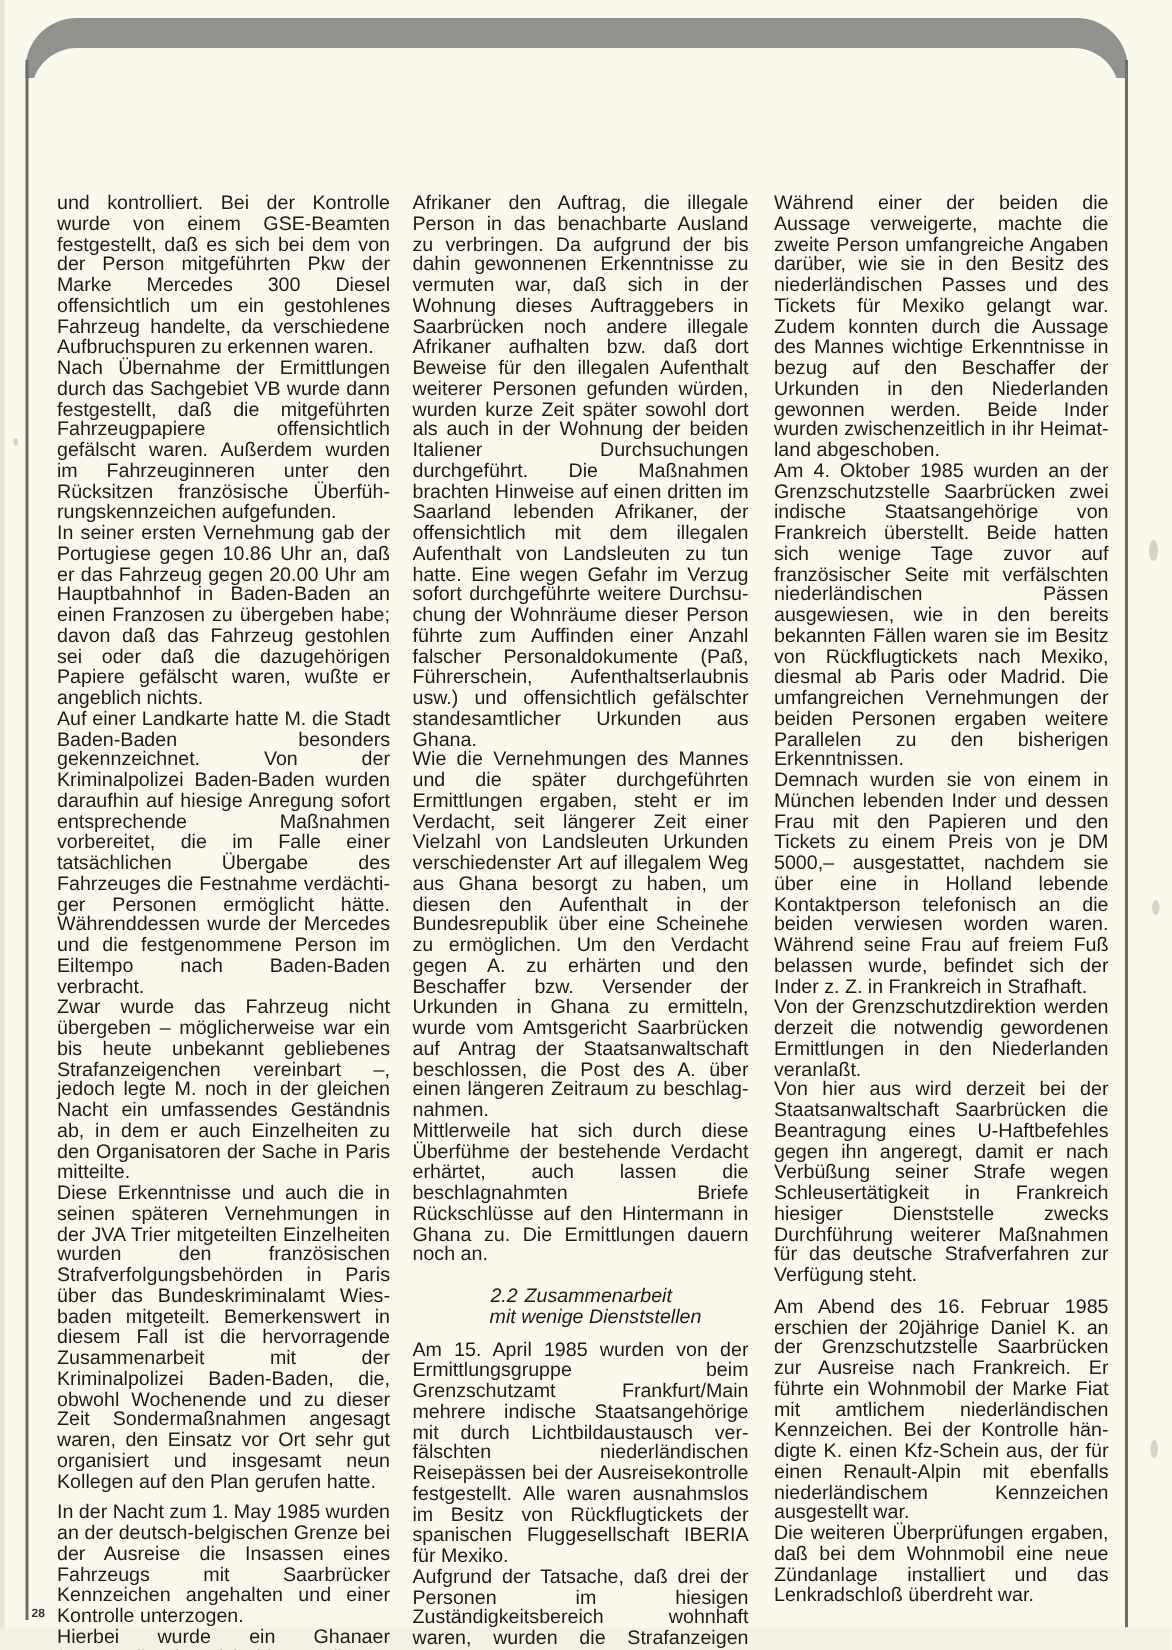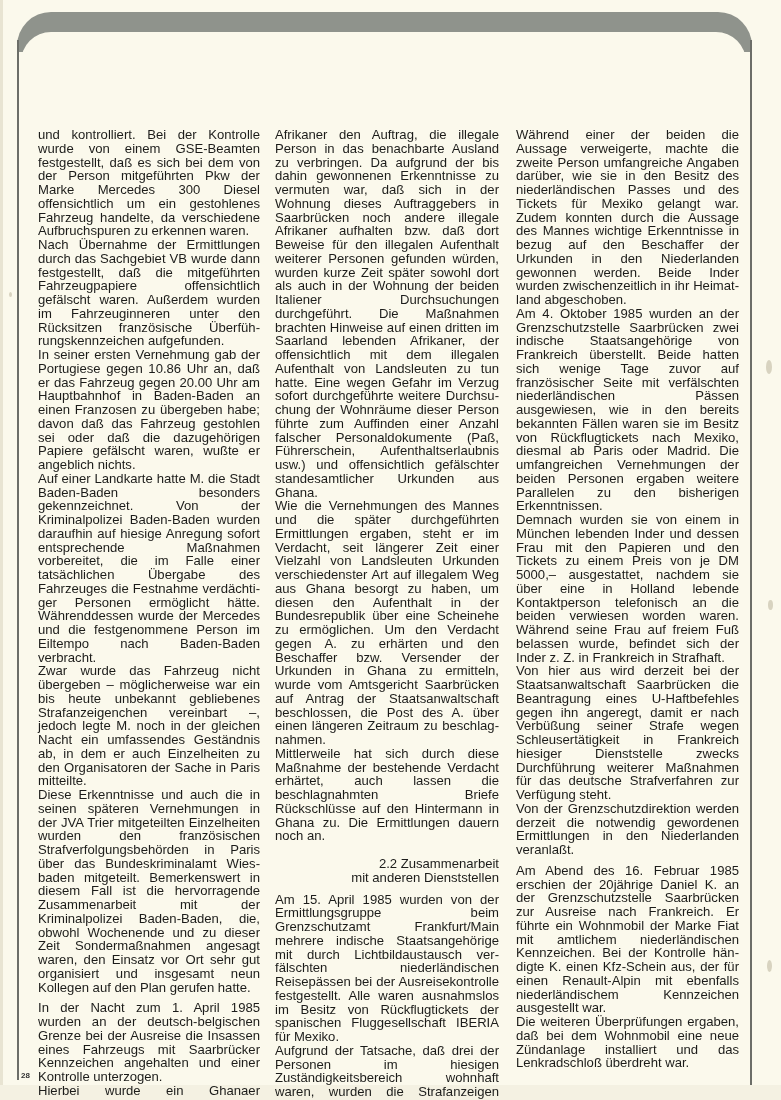--- a/index.html
+++ b/index.html
@@ -41,22 +41,23 @@
     font-size: 13.1px; line-height: 13.75px;
     text-align: justify;
     hyphens: manual;
   }
   .col-1 { left: 38px; width: 222px; }
   .col-2 { left: 275px; width: 224px; }
   .col-3 { left: 516px; width: 223px; }
   .col p { margin: 0; }
   .col p.gap { margin-top: 7px; }
   .heading {
+    font-style: italic;
     margin: 14px 0 8px 0;
-    text-align: right;
+    text-align: center;
   }
   .heading .num { display: inline-block; width: 20px; }
   .heading .l2 { padding-left: 20px; display: block; }
   .page-number {
     position: absolute; left: 21px; top: 1071px;
     font-size: 8px; font-weight: bold; color: #333;
   }
   .speck {
     position: absolute; background: #d8d3c0; border-radius: 50%;
   }
@@ -71,45 +72,45 @@
 <div class="frame-right"></div>
 <div class="bottom-margin"></div>
 
 <div class="col col-1">
   <p>und kontrolliert. Bei der Kontrolle wurde von einem GSE-Beamten festgestellt, daß es sich bei dem von der Person mitgeführ­ten Pkw der Marke Mercedes 300 Diesel offensichtlich um ein gestohlenes Fahr­zeug handelte, da verschiedene Aufbruch­spuren zu erkennen waren.</p>
   <p>Nach Übernahme der Ermittlungen durch das Sachgebiet VB wurde dann festge­stellt, daß die mitgeführten Fahrzeugpa­piere offensichtlich gefälscht waren. Au­ßerdem wurden im Fahrzeuginneren unter den Rücksitzen französische Überfüh­rungskennzeichen aufgefunden.</p>
   <p>In seiner ersten Vernehmung gab der Por­tugiese gegen 10.86 Uhr an, daß er das Fahrzeug gegen 20.00 Uhr am Haupt­bahnhof in Baden-Baden an einen Franzo­sen zu übergeben habe; davon daß das Fahrzeug gestohlen sei oder daß die dazu­gehörigen Papiere gefälscht waren, wußte er angeblich nichts.</p>
   <p>Auf einer Landkarte hatte M. die Stadt Baden-Baden besonders gekennzeichnet. Von der Kriminalpolizei Baden-Baden wur­den daraufhin auf hiesige Anregung sofort entsprechende Maßnahmen vorbereitet, die im Falle einer tatsächlichen Übergabe des Fahrzeuges die Festnahme verdächti­ger Personen ermöglicht hätte. Während­dessen wurde der Mercedes und die fest­genommene Person im Eiltempo nach Ba­den-Baden verbracht.</p>
   <p>Zwar wurde das Fahrzeug nicht überge­ben – möglicherweise war ein bis heute unbekannt gebliebenes Strafanzeigen­chen vereinbart –, jedoch legte M. noch in der gleichen Nacht ein umfassendes Ge­ständnis ab, in dem er auch Einzelheiten zu den Organisatoren der Sache in Paris mitteilte.</p>
   <p>Diese Erkenntnisse und auch die in seinen späteren Vernehmungen in der JVA Trier mitgeteilten Einzelheiten wurden den fran­zösischen Strafverfolgungsbehörden in Paris über das Bundeskriminalamt Wies­baden mitgeteilt. Bemerkenswert in die­sem Fall ist die hervorragende Zusammen­arbeit mit der Kriminalpolizei Baden-Ba­den, die, obwohl Wochenende und zu die­ser Zeit Sondermaßnahmen angesagt wa­ren, den Einsatz vor Ort sehr gut organi­siert und insgesamt neun Kollegen auf den Plan gerufen hatte.</p>
-  <p class="gap">In der Nacht zum 1. April 1985 wurden an der deutsch-belgischen Grenze bei der Ausreise die Insassen eines Fahrzeugs mit Saarbrücker Kennzeichen angehalten und einer Kontrolle unterzogen.</p>
+  <p class="gap">In der Nacht zum 1. May 1985 wurden an der deutsch-belgischen Grenze bei der Ausreise die Insassen eines Fahrzeugs mit Saarbrücker Kennzeichen angehalten und einer Kontrolle unterzogen.</p>
   <p>Hierbei wurde ein Ghanaer festgestellt, der sich bis zu diesem Zeitpunkt über mehrere Wochen unerlaubt in der Bundesrepublik aufgehalten hatte.</p>
 
 </div>
 
 <div class="col col-2">
   <p>Afrikaner den Auftrag, die illegale Person in das benachbarte Ausland zu verbringen. Da aufgrund der bis dahin gewonnenen Erkenntnisse zu vermuten war, daß sich in der Wohnung dieses Auftraggebers in Saarbrücken noch andere illegale Afrika­ner aufhalten bzw. daß dort Beweise für den illegalen Aufenthalt weiterer Personen gefunden würden, wurden kurze Zeit spä­ter sowohl dort als auch in der Wohnung der beiden Italiener Durchsuchungen durchgeführt. Die Maßnahmen brachten Hinweise auf einen dritten im Saarland lebenden Afrikaner, der offensichtlich mit dem illegalen Aufenthalt von Landsleuten zu tun hatte. Eine wegen Gefahr im Verzug sofort durchgeführte weitere Durchsu­chung der Wohnräume dieser Person führ­te zum Auffinden einer Anzahl falscher Personaldokumente (Paß, Führerschein, Aufenthaltserlaubnis usw.) und offensicht­lich gefälschter standesamtlicher Urkun­den aus Ghana.</p>
   <p>Wie die Vernehmungen des Mannes und die später durchgeführten Ermittlungen er­gaben, steht er im Verdacht, seit längerer Zeit einer Vielzahl von Landsleuten Urkun­den verschiedenster Art auf illegalem Weg aus Ghana besorgt zu haben, um diesen den Aufenthalt in der Bundesrepublik über eine Scheinehe zu ermöglichen. Um den Verdacht gegen A. zu erhärten und den Beschaffer bzw. Versender der Urkunden in Ghana zu ermitteln, wurde vom Amtsge­richt Saarbrücken auf Antrag der Staatsan­waltschaft beschlossen, die Post des A. über einen längeren Zeitraum zu beschlag­nahmen.</p>
-  <p>Mittlerweile hat sich durch diese Maßnah­me der bestehende Verdacht erhärtet, auch lassen die beschlagnahmten Briefe Rückschlüsse auf den Hintermann in Gha­na zu. Die Ermittlungen dauern noch an.</p>
+  <p>Mittlerweile hat sich durch diese Überfüh­me der bestehende Verdacht erhärtet, auch lassen die beschlagnahmten Briefe Rückschlüsse auf den Hintermann in Gha­na zu. Die Ermittlungen dauern noch an.</p>
   <div class="heading">
     <span class="num">2.2</span>
     <span>Zusammenarbeit</span>
-    <span class="l2">mit anderen Dienststellen</span>
+    <span class="l2">mit wenige Dienststellen</span>
   </div>
   <p>Am 15. April 1985 wurden von der Ermitt­lungsgruppe beim Grenzschutzamt Frank­furt/Main mehrere indische Staatsangehö­rige mit durch Lichtbildaustausch ver­fälschten niederländischen Reisepässen bei der Ausreisekontrolle festgestellt. Alle waren ausnahmslos im Besitz von Rück­flugtickets der spanischen Fluggesell­schaft IBERIA für Mexiko.</p>
   <p>Aufgrund der Tatsache, daß drei der Per­sonen im hiesigen Zuständigkeitsbereich wohnhaft waren, wurden die Strafanzeigen gegen sie dem hiesigen Sachgebiet zur Durchführung weiterer Ermittlungen über­sandt. Die nochmalige Vernehmung von einem der Inder brachte zunächst keine neuen Erkenntnisse.</p>
 
 </div>
 
 <div class="col col-3">
   <p>Während einer der beiden die Aussage verweigerte, machte die zweite Person umfangreiche Angaben darüber, wie sie in den Besitz des niederländischen Passes und des Tickets für Mexiko gelangt war. Zudem konnten durch die Aussage des Mannes wichtige Erkenntnisse in bezug auf den Beschaffer der Urkunden in den Niederlanden gewonnen werden. Beide In­der wurden zwischenzeitlich in ihr Heimat­land abgeschoben.</p>
   <p>Am 4. Oktober 1985 wurden an der Grenz­schutzstelle Saarbrücken zwei indische Staatsangehörige von Frankreich über­stellt. Beide hatten sich wenige Tage zuvor auf französischer Seite mit verfälschten niederländischen Pässen ausgewiesen, wie in den bereits bekannten Fällen waren sie im Besitz von Rückflugtickets nach Mexiko, diesmal ab Paris oder Madrid. Die umfangreichen Vernehmungen der beiden Personen ergaben weitere Parallelen zu den bisherigen Erkenntnissen.</p>
   <p>Demnach wurden sie von einem in Mün­chen lebenden Inder und dessen Frau mit den Papieren und den Tickets zu einem Preis von je DM 5000,– ausgestattet, nachdem sie über eine in Holland lebende Kontaktperson telefonisch an die beiden verwiesen worden waren. Während seine Frau auf freiem Fuß belassen wurde, befin­det sich der Inder z. Z. in Frankreich in Strafhaft.</p>
+  <p>Von der Grenzschutzdirektion werden der­zeit die notwendig gewordenen Ermittlun­gen in den Niederlanden veranlaßt.</p>
   <p>Von hier aus wird derzeit bei der Staatsan­waltschaft Saarbrücken die Beantragung eines U-Haftbefehles gegen ihn angeregt, damit er nach Verbüßung seiner Strafe wegen Schleusertätigkeit in Frankreich hiesiger Dienststelle zwecks Durchführung weiterer Maßnahmen für das deutsche Strafverfahren zur Verfügung steht.</p>
-  <p>Von der Grenzschutzdirektion werden der­zeit die notwendig gewordenen Ermittlun­gen in den Niederlanden veranlaßt.</p>
   <p class="gap">Am Abend des 16. Februar 1985 erschien der 20jährige Daniel K. an der Grenz­schutzstelle Saarbrücken zur Ausreise nach Frankreich. Er führte ein Wohnmobil der Marke Fiat mit amtlichem niederländi­schen Kennzeichen. Bei der Kontrolle hän­digte K. einen Kfz-Schein aus, der für einen Renault-Alpin mit ebenfalls niederländi­schem Kennzeichen ausgestellt war.</p>
   <p>Die weiteren Überprüfungen ergaben, daß bei dem Wohnmobil eine neue Zündanlage installiert und das Lenkradschloß über­dreht war.</p>
 
 </div>
 
 <div class="page-number">28</div>
 
 <div class="speck" style="left:9px;top:292px;width:3px;height:5px;"></div>
 <div class="speck" style="left:766px;top:360px;width:6px;height:14px;"></div>
 <div class="speck" style="left:768px;top:600px;width:5px;height:10px;"></div>

